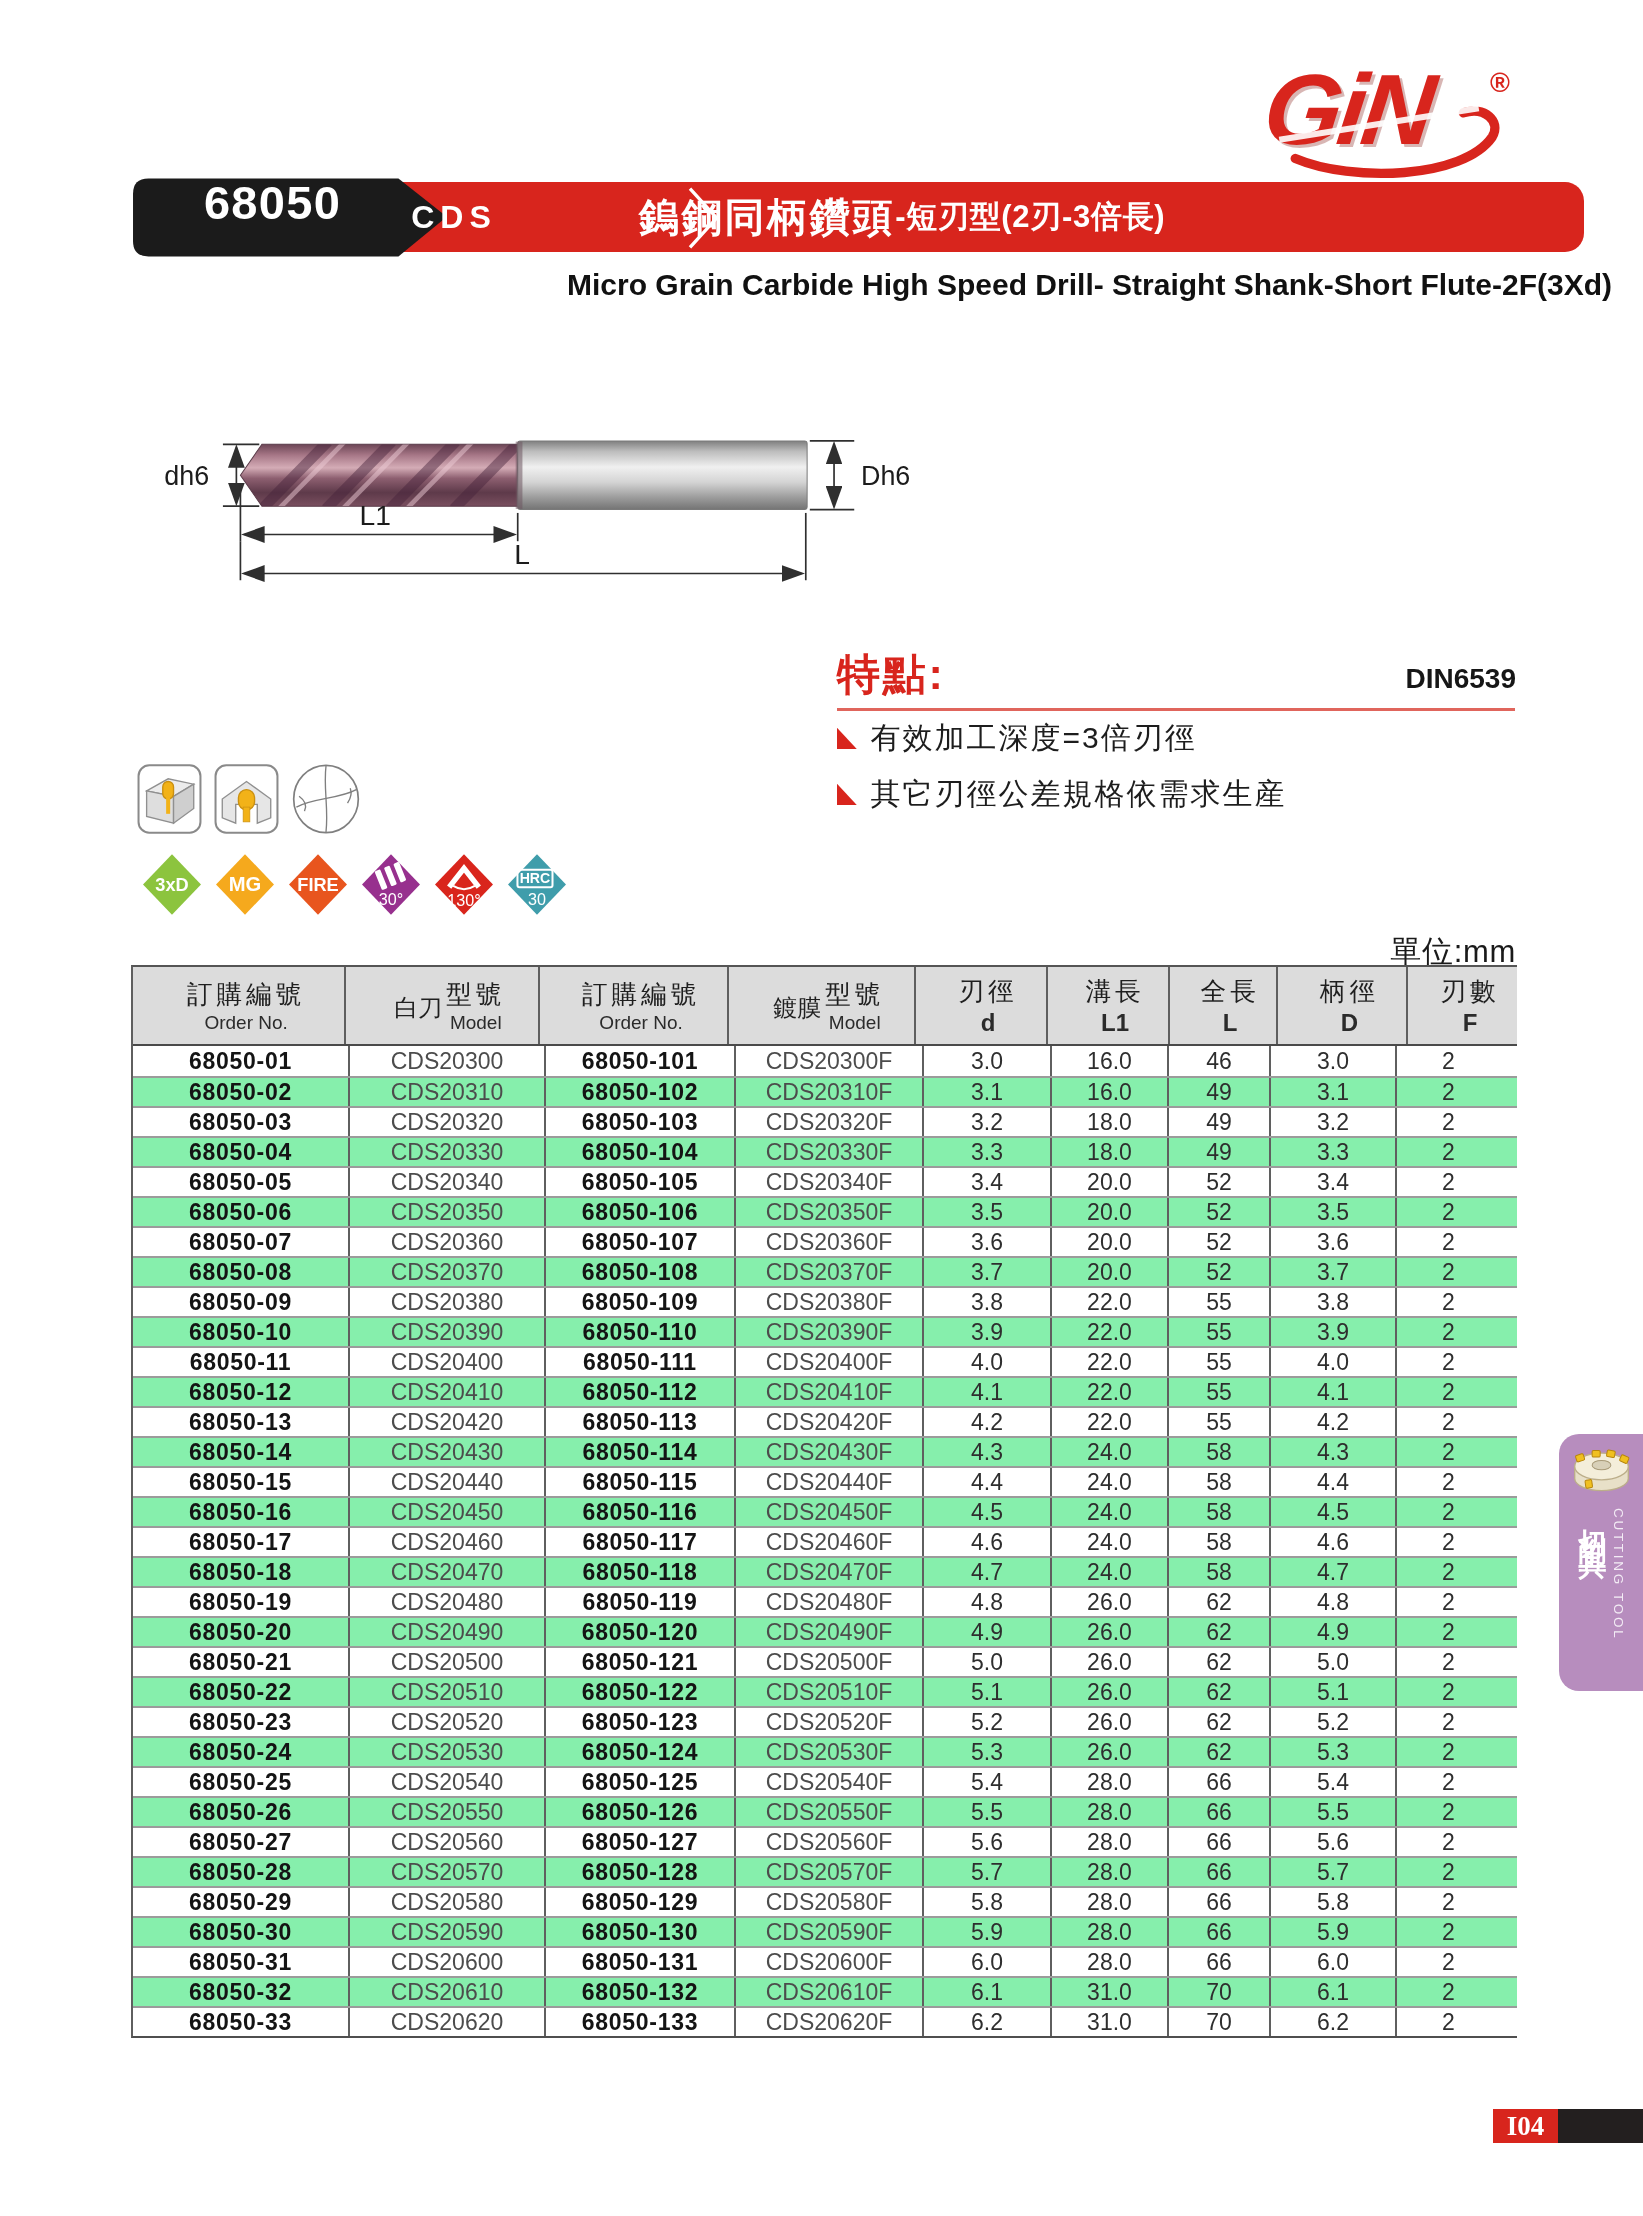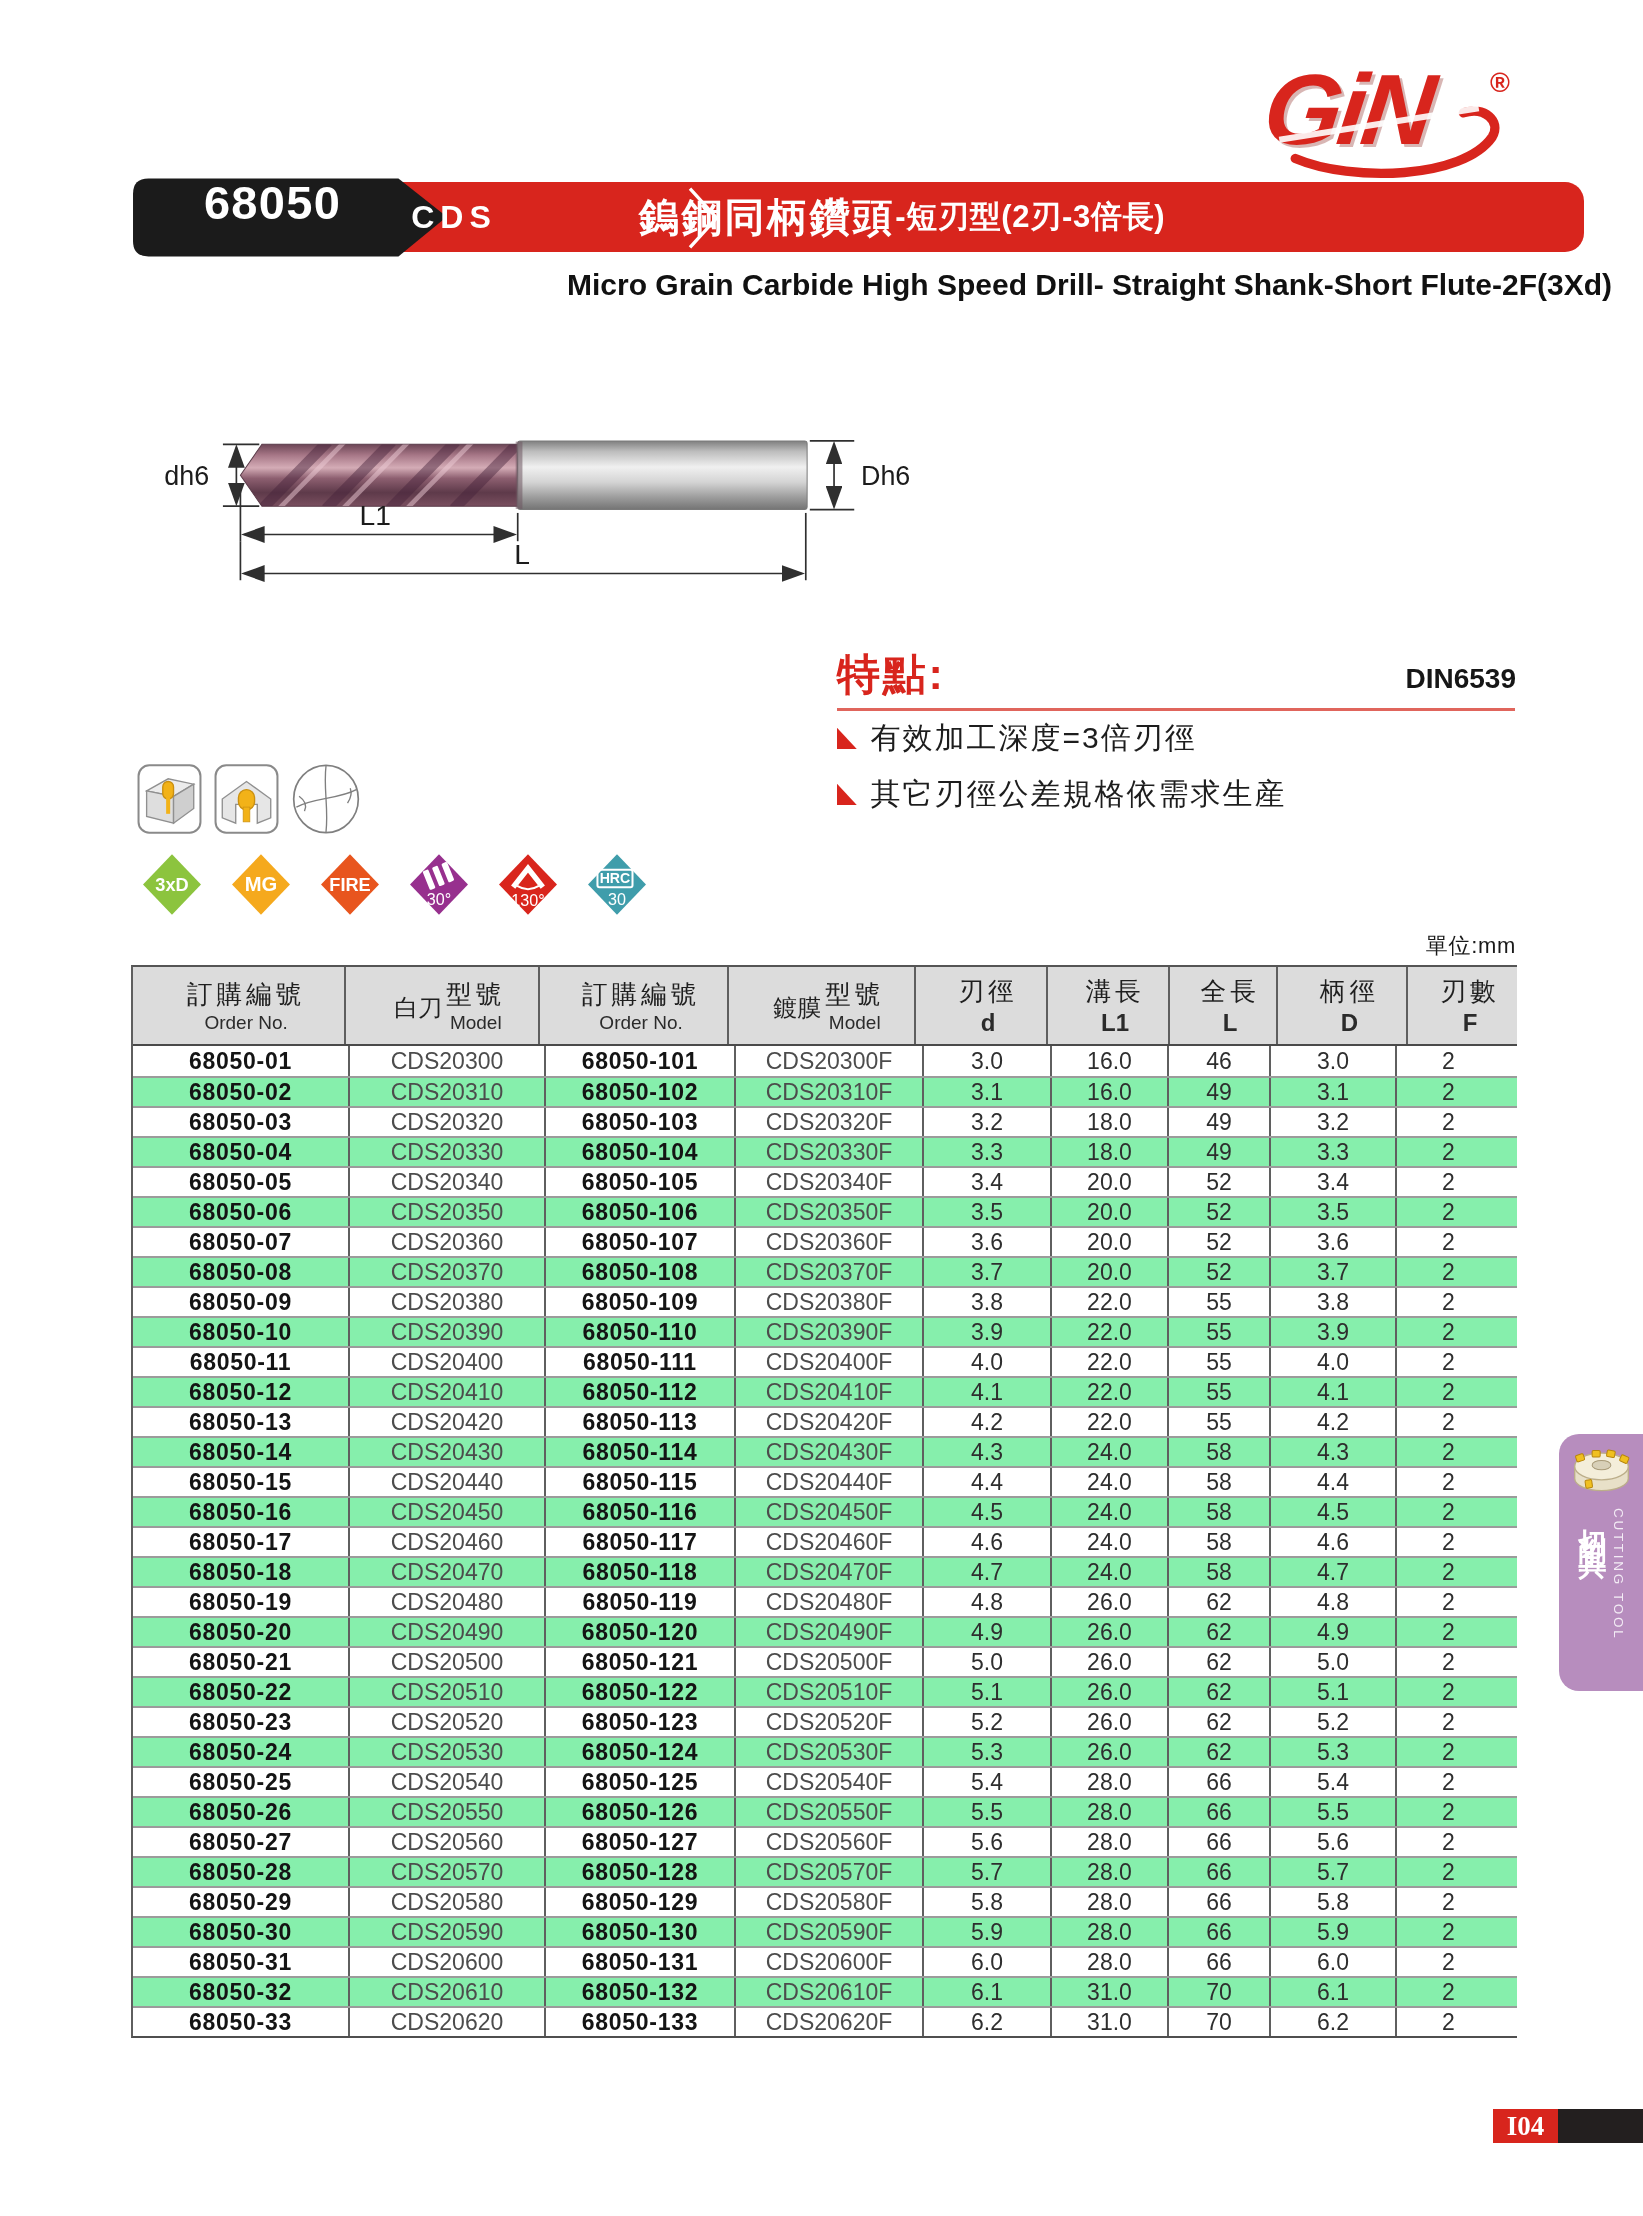--- a/index.html
+++ b/index.html
@@ -44,24 +44,24 @@
   .feature-list{position:absolute;left:837px;top:718px;width:740px;}
   .feature-item{display:flex;align-items:center;margin-bottom:15px;}
   .feature-tri{width:20px;height:21.5px;margin-right:13.5px;flex:0 0 auto;
                clip-path:polygon(0 0,100% 100%,0 100%);}
   .feature-text{font-size:30px;color:#1d1d1d;letter-spacing:2px;}
 
   
   .app-icons{position:absolute;left:137px;top:764px;display:flex;gap:12px;align-items:center;}
 
   
-  .badges{position:absolute;left:141px;top:852px;display:flex;gap:27px;}
-
-  
-  .unit-note{position:absolute;right:128px;top:931px;font-size:22px;color:#1a1a1a;letter-spacing:0.7px;}
+  .badges{position:absolute;left:141px;top:852px;display:flex;gap:11px;}
+
+  
+  .unit-note{position:absolute;right:128px;top:931px;font-size:31px;color:#1a1a1a;letter-spacing:0.7px;}
   .ctable{position:absolute;left:131px;top:965px;width:1384px;
           border-top:2px solid #555555;border-left:2px solid #5f5f5f;border-bottom:2.7px solid #4f4f4f;
           box-sizing:content-box;}
   .thead{display:flex;height:77px;background:#dcdcdc;border-bottom:2.7px solid #4a4a4a;}
   .hcell{box-sizing:border-box;border-right:2px solid #5f5f5f;display:flex;flex-direction:column;
          align-items:center;justify-content:center;margin-left:15px;}
   .hcell:last-child{border-right:none;}
   .h-zh{font-size:25.6px;color:#1f1f1f;letter-spacing:4px;white-space:nowrap;}
   .h-en{font-size:19px;color:#2b2b2b;}
   .h-en.big{font-size:24px;font-weight:bold;}

